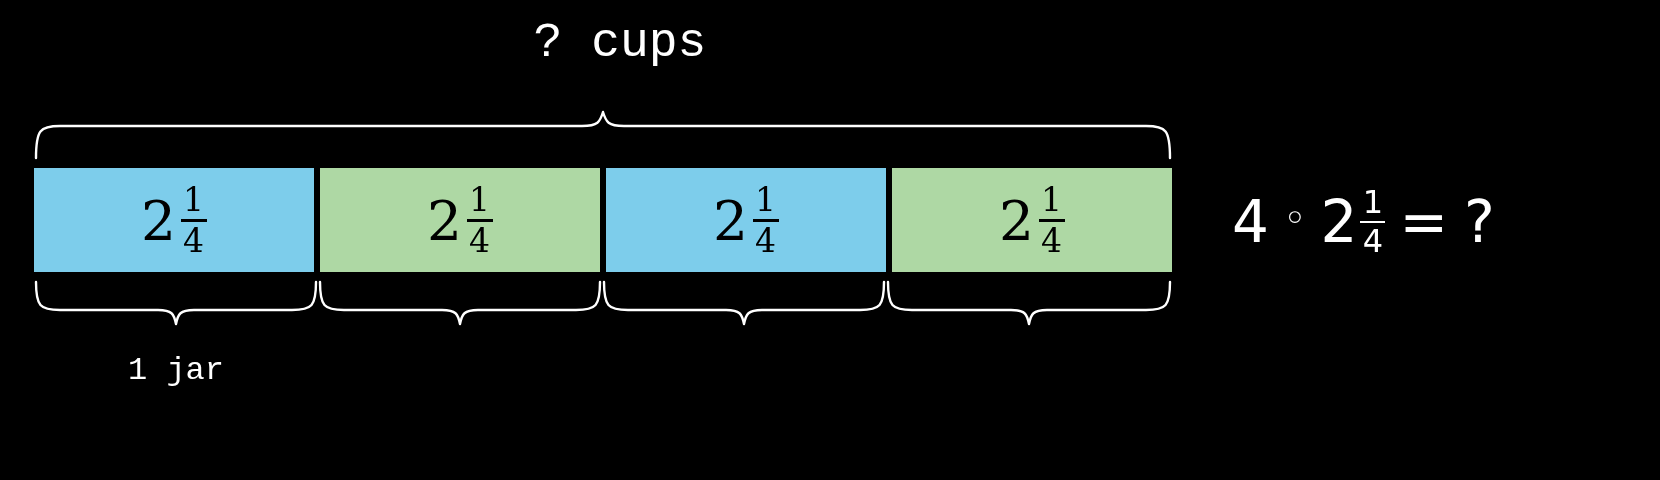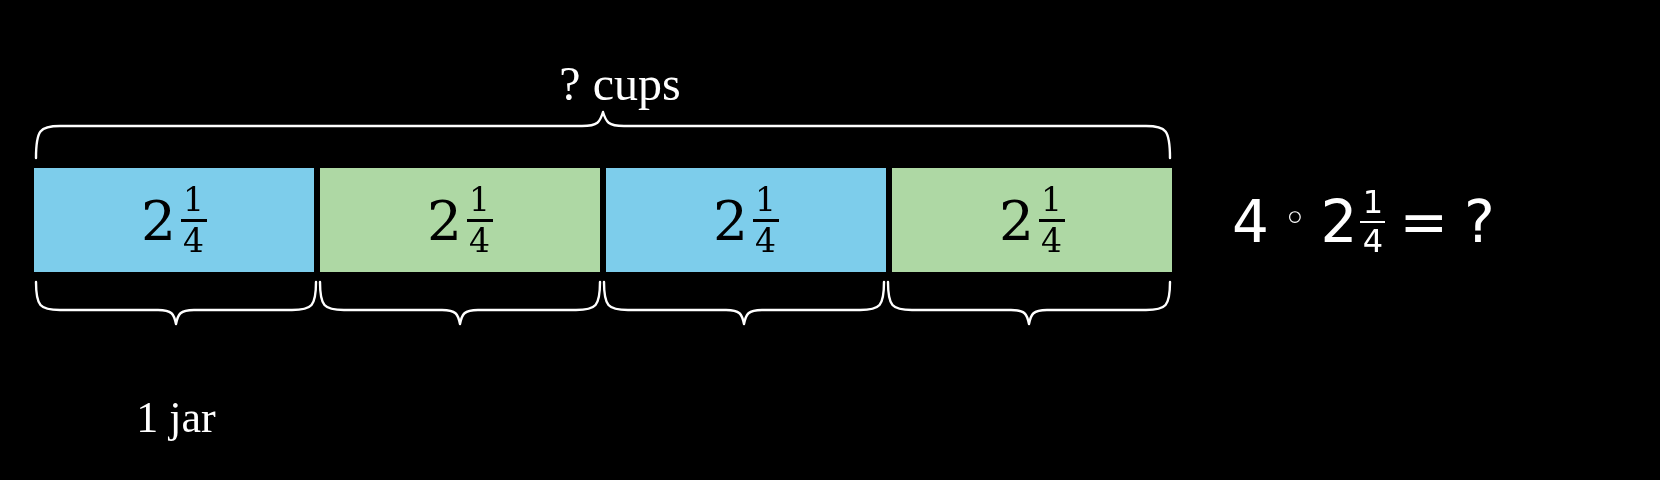--- a/index.html
+++ b/index.html
@@ -94,38 +94,37 @@
   }
   .bottom-brace {
     top: 282px;
     height: 44px;
   }
 
   
   .diagram-label {
     position: absolute;
     color: #ffffff;
-    font-family: Liberation Serif, serif;
+    font-family: Liberation Mono, monospace;
     font-weight: 400;
     white-space: nowrap;
-    margin-top: 40px;
   }
   #label-cups {
     left: 0;
     top: 16px;
     width: 1240px;
     text-align: center;
     font-size: 48px;
   }
   #label-jar {
     left: 34px;
     top: 352px;
     width: 284px;
     text-align: center;
-    font-size: 44px;
+    font-size: 32px;
   }
 
   
   #equation {
     position: absolute;
     left: 1230px;
     top: 176px;
     height: 92px;
     display: flex;
     align-items: center;

